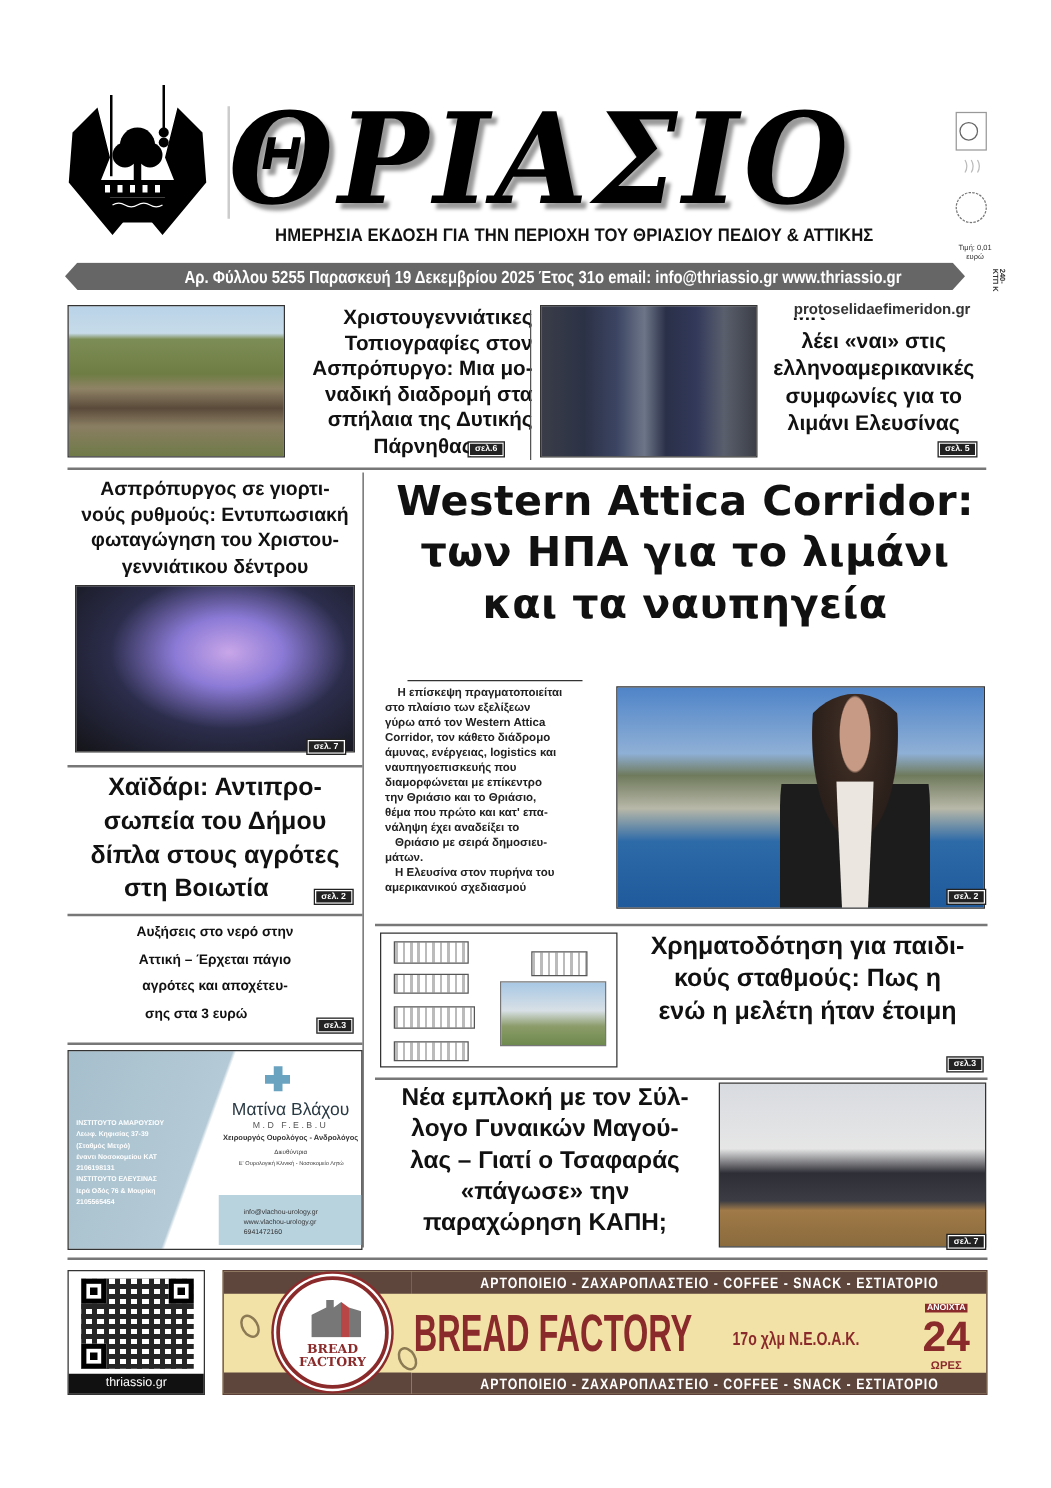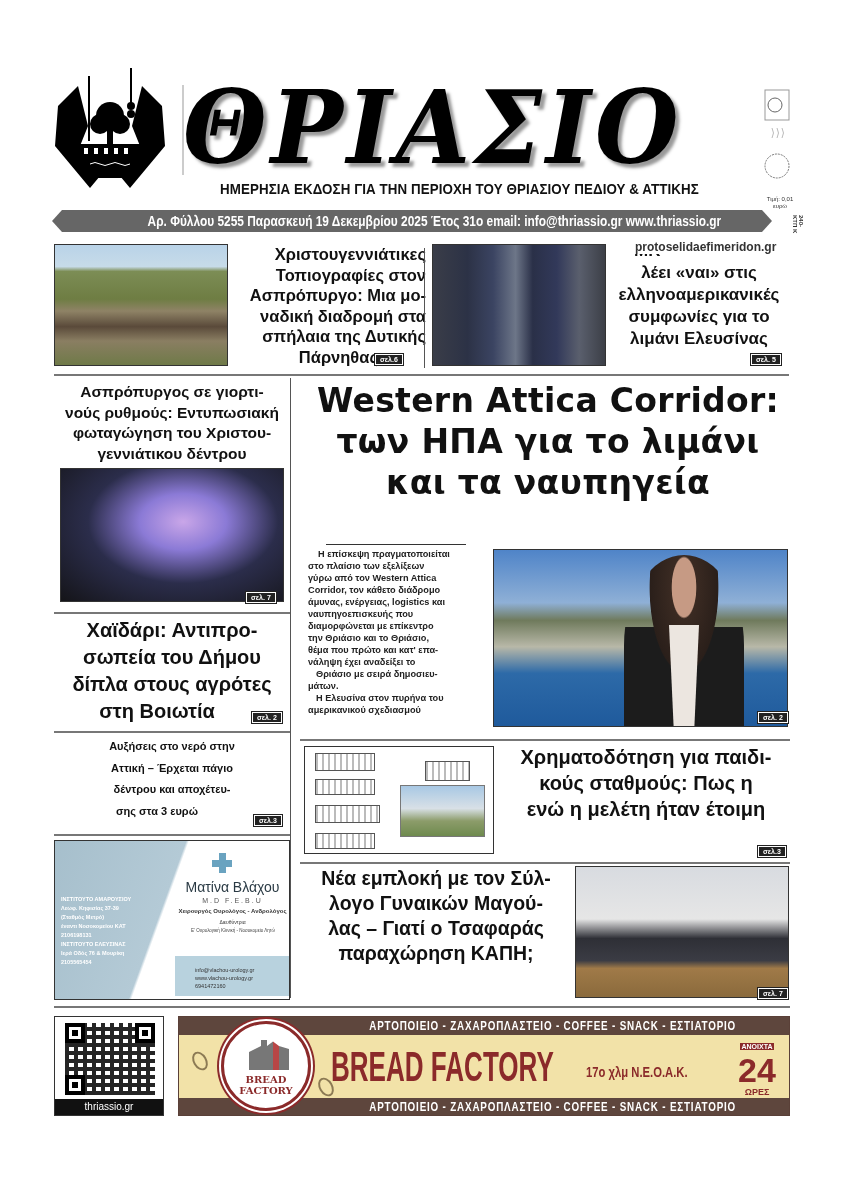--- a/index.html
+++ b/index.html
@@ -44,21 +44,21 @@
   .ad-doctor .bottom { position: absolute; left: 120px; top: 115px; width: 118px; height: 40px; background: #b8d2de; }
 
   .qr { left: 54px; top: 1016px; width: 110px; height: 100px; border: 1px solid #333; background: #fff; }
   .qr-grid { position: absolute; left: 10px; top: 6px; width: 90px; height: 72px; background:
     repeating-linear-gradient(0deg, #000 0 4px, transparent 4px 8px),
     repeating-linear-gradient(90deg, #000 0 4px, #fff 4px 9px); opacity: 0.85; }
   .qr-corner { position: absolute; width: 20px; height: 20px; border: 4px solid #000; background: #fff; box-shadow: inset 0 0 0 3px #fff, inset 0 0 0 8px #000; }
   .qr-label { position: absolute; left: 0; bottom: 0; width: 100%; height: 16px; background: #111; color: #fff; font-size: 10px; text-align: center; line-height: 16px; }
 
   .ad-bread { left: 178px; top: 1016px; width: 612px; height: 100px; background: #f2e2a8; border: 1px solid #5a4038; overflow: hidden; }
-  .strip { position: absolute; left: 150px; width: 462px; height: 18px; background: #5e463d; color: #fff; font-size: 12px; font-weight: bold; line-height: 18px; text-align: left; letter-spacing: 1px; white-space: nowrap; }
+  .strip { position: absolute; left: 150px; width: 462px; height: 18px; background: #5e463d; color: #fff; font-size: 12px; font-weight: bold; line-height: 18px; text-align: right; letter-spacing: 1px; white-space: nowrap; }
   .strip span { display: inline-block; transform: scaleX(0.82); }
   .strip.bottom { clip-path: polygon(0 0, 100% 0, 100% 100%, 0 100%); }
   .strip.top-left, .strip.bot-left { left: 0; width: 150px; background: #5e463d; }
   .bread-seal { position: absolute; left: 42px; top: 4px; width: 90px; height: 90px; border-radius: 50%; background: #fff; border: 3px solid #8b2a2a; box-shadow: 0 0 0 2px #fff, 0 0 0 4px #8b2a2a; }
   .bread-seal .factory { position: absolute; left: 25px; top: 16px; width: 40px; height: 30px; background: linear-gradient(90deg, #777 0 60%, #b84646 60% 75%, #777 75%); clip-path: polygon(0 40%, 30% 20%, 30% 0, 45% 0, 45% 20%, 60% 5%, 75% 20%, 100% 30%, 100% 100%, 0 100%); }
   .bread-seal .txt { position: absolute; left: 0; top: 50px; width: 100%; text-align: center; font-family: "DejaVu Serif", serif; font-weight: bold; font-size: 10px; color: #8b2a2a; line-height: 11px; }
   .bread-title { position: absolute; left: 152px; top: 25px; font-size: 42px; font-weight: bold; color: #8b2a2a; white-space: nowrap; transform: scaleX(0.62); transform-origin: left; line-height: 50px; }
   .bread-addr { position: absolute; left: 407px; top: 46px; font-size: 15px; font-weight: bold; color: #8b2a2a; transform: scaleX(0.75); transform-origin: left; white-space: nowrap; }
   .bread-24 { position: absolute; left: 553px; top: 18px; width: 50px; text-align: center; color: #8b2a2a; font-weight: bold; }
   .bread-24 .open { font-size: 7px; color: #fff; background: #8b2a2a; padding: 0 2px; }
@@ -151,21 +151,21 @@
   <div>σωπεία του Δήμου</div>
   <div>δίπλα στους αγρότες</div>
   <div style="padding-right:30px">στη Βοιωτία</div>
 </div>
 <div class="page-ref" style="left:252px;top:712px;">σελ. 2</div>
 
 <div class="hrule" style="left:54px;top:731px;width:236px;"></div>
 <div class="abs hl" style="left:54px;top:736px;width:236px;font-size:11px;line-height:21.5px;">
   <div>Αυξήσεις στο νερό στην</div>
   <div>Αττική – Έρχεται πάγιο</div>
-  <div>δέντρου και αποχέτευ-</div>
+  <div>αγρότες και αποχέτευ-</div>
   <div style="padding-right:30px">σης στα 3 ευρώ</div>
 </div>
 <div class="page-ref" style="left:254px;top:815px;">σελ.3</div>
 
 <div class="hrule" style="left:54px;top:834px;width:236px;"></div>
 
 <div class="photo ad-doctor" style="left:54px;top:840px;width:236px;height:160px;padding-left:18px;">
   <div class="left">
     <div>ΙΝΣΤΙΤΟΥΤΟ ΑΜΑΡΟΥΣΙΟΥ</div>
     <div>Λεωφ. Κηφισίας 37-39</div>
@@ -234,20 +234,21 @@
   <div>ενώ η μελέτη ήταν έτοιμη</div>
 </div>
 <div class="page-ref" style="left:758px;top:846px;">σελ.3</div>
 
 <div class="hrule" style="left:300px;top:862px;width:490px;"></div>
 
 <div class="abs hl" style="left:300px;top:866px;width:272px;font-size:19.5px;line-height:25px;">
   <div>Νέα εμπλοκή με τον Σύλ-</div>
   <div>λογο Γυναικών Μαγού-</div>
   <div>λας – Γιατί ο Τσαφαράς</div>
+  <div>«πάγωσε» την</div>
   <div>παραχώρηση ΚΑΠΗ;</div>
 </div>
 <div class="photo ph-meeting" style="left:575px;top:866px;width:214px;height:132px;"></div>
 <div class="page-ref" style="left:758px;top:988px;">σελ. 7</div>
 
 <div class="hrule" style="left:54px;top:1006px;width:736px;"></div>
 
 <div class="abs qr">
   <div class="qr-grid"></div>
   <div class="qr-corner" style="left:10px;top:6px;"></div>

